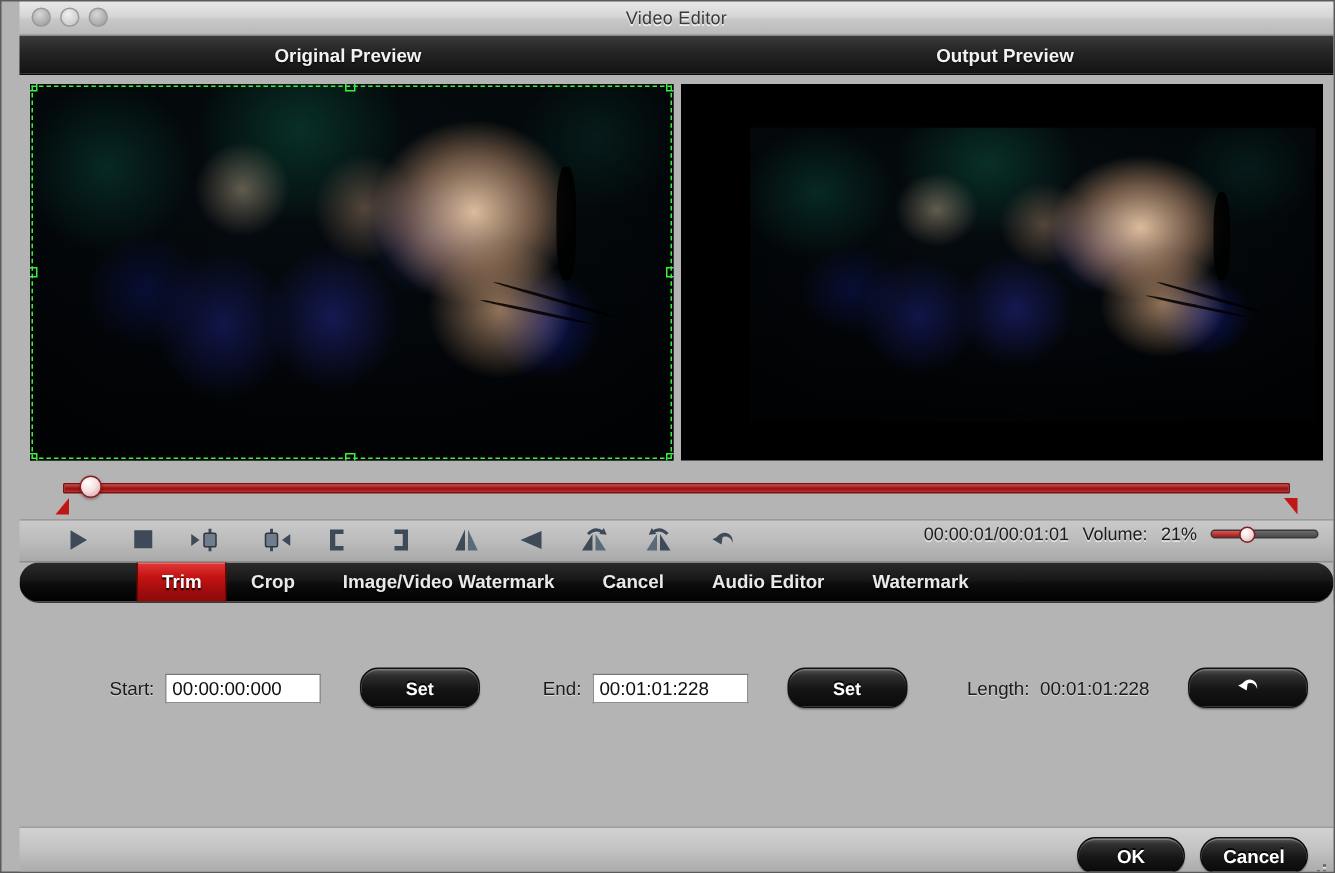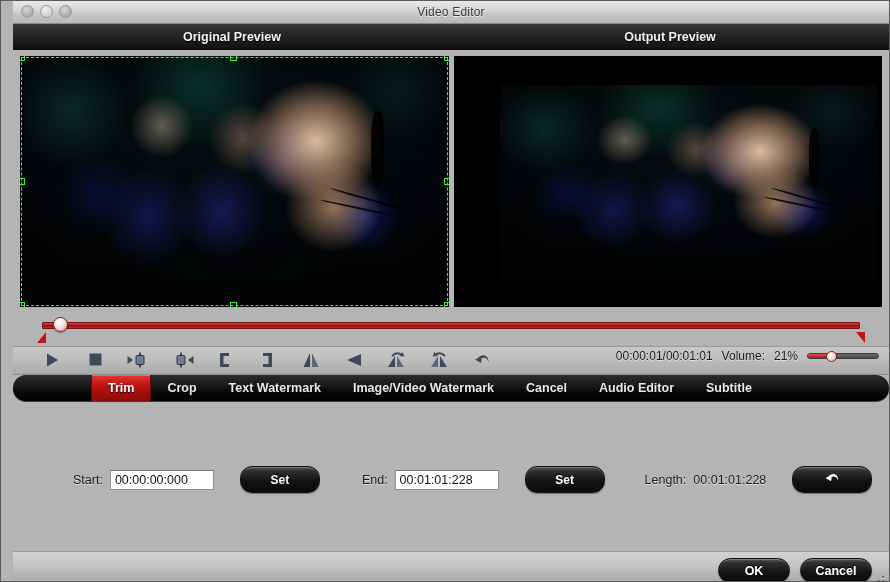--- a/index.html
+++ b/index.html
@@ -317,21 +317,21 @@
   
   .panel {
     position: relative;
     height: 149px;
     background: #b4b4b4;
   }
   .trim-row {
     position: absolute;
     left: 0;
     right: 0;
-    top: 64px;
+    top: 43px;
     display: flex;
     align-items: center;
     padding-left: 60px;
     box-sizing: border-box;
   }
   .fld-label {
     font-size: 12.5px;
     color: #1b1b1b;
     text-shadow: 0 1px 0 rgba(255,255,255,.55);
     margin-right: 7px;
@@ -590,25 +590,24 @@
         <span class="vol-track"></span>
         <span class="vol-fill"></span>
         <span class="vol-knob"></span>
       </span>
     </div>
   </div>
 
   <div class="tabbar">
     <div class="tab active">Trim</div>
     <div class="tab">Crop</div>
-    <div class="tab">Text Watermark</div>
     <div class="tab">Image/Video Watermark</div>
     <div class="tab">Cancel</div>
     <div class="tab">Audio Editor</div>
-    <div class="tab">Subtitle</div>
+    <div class="tab">Watermark</div>
   </div>
 
   <div class="panel">
     <div class="trim-row">
       <span class="fld-label">Start:</span>
       <input class="timefield" type="text" value="00:00:00:000" style="">
       <span class="gap-a"></span>
       <div class="pillbtn">Set</div>
       <span class="gap-b"></span>
       <span class="fld-label">End:</span>

